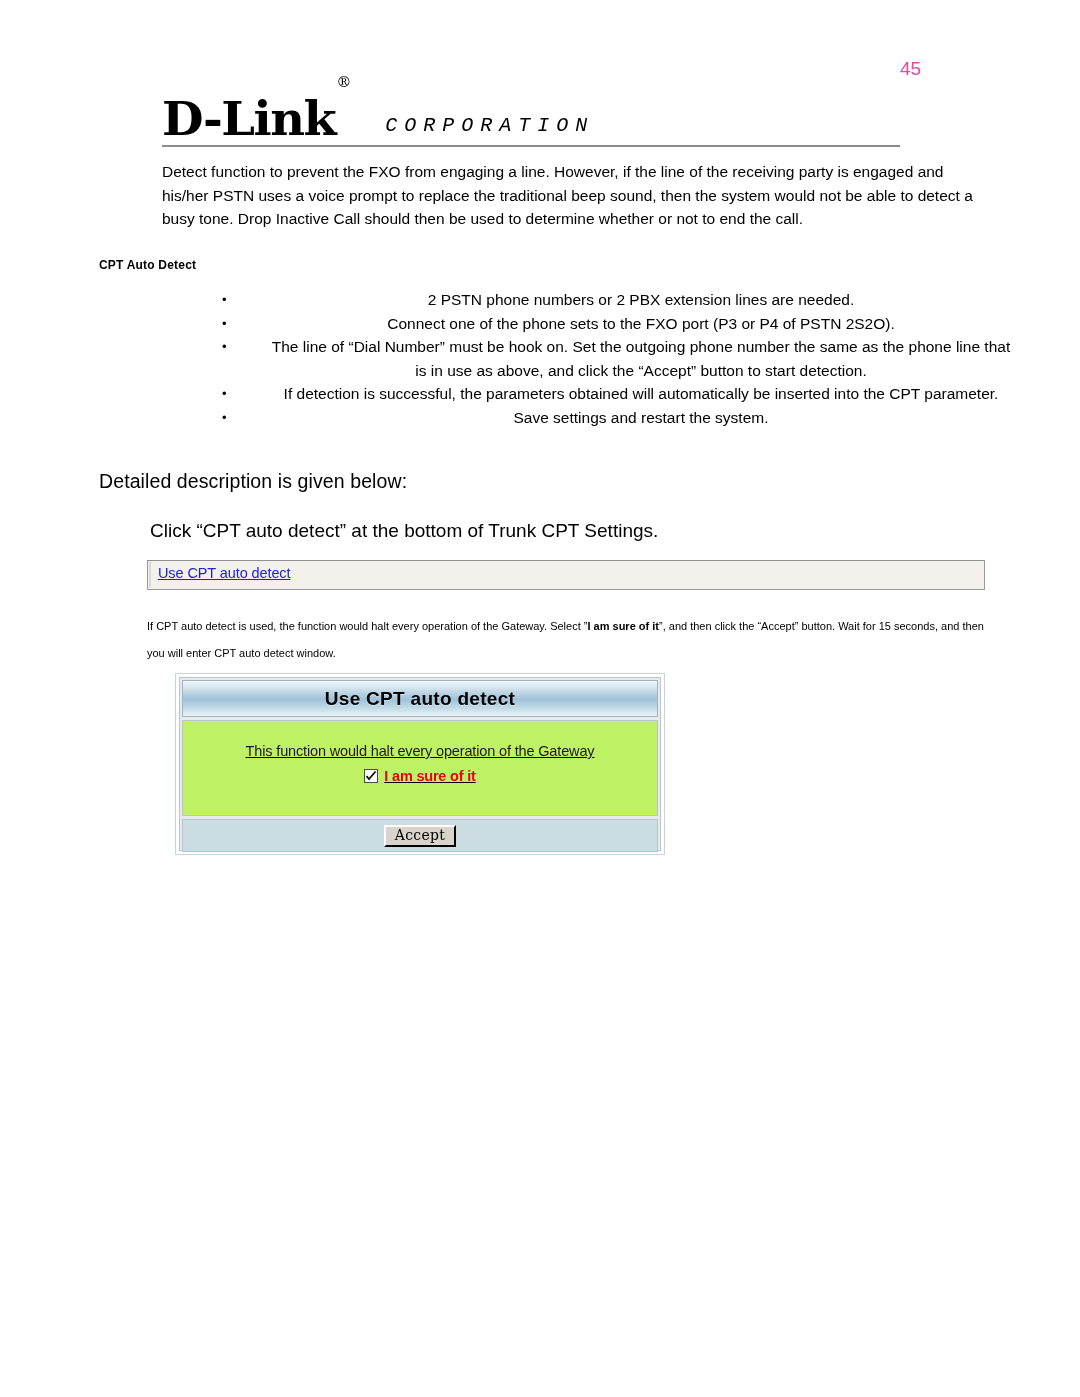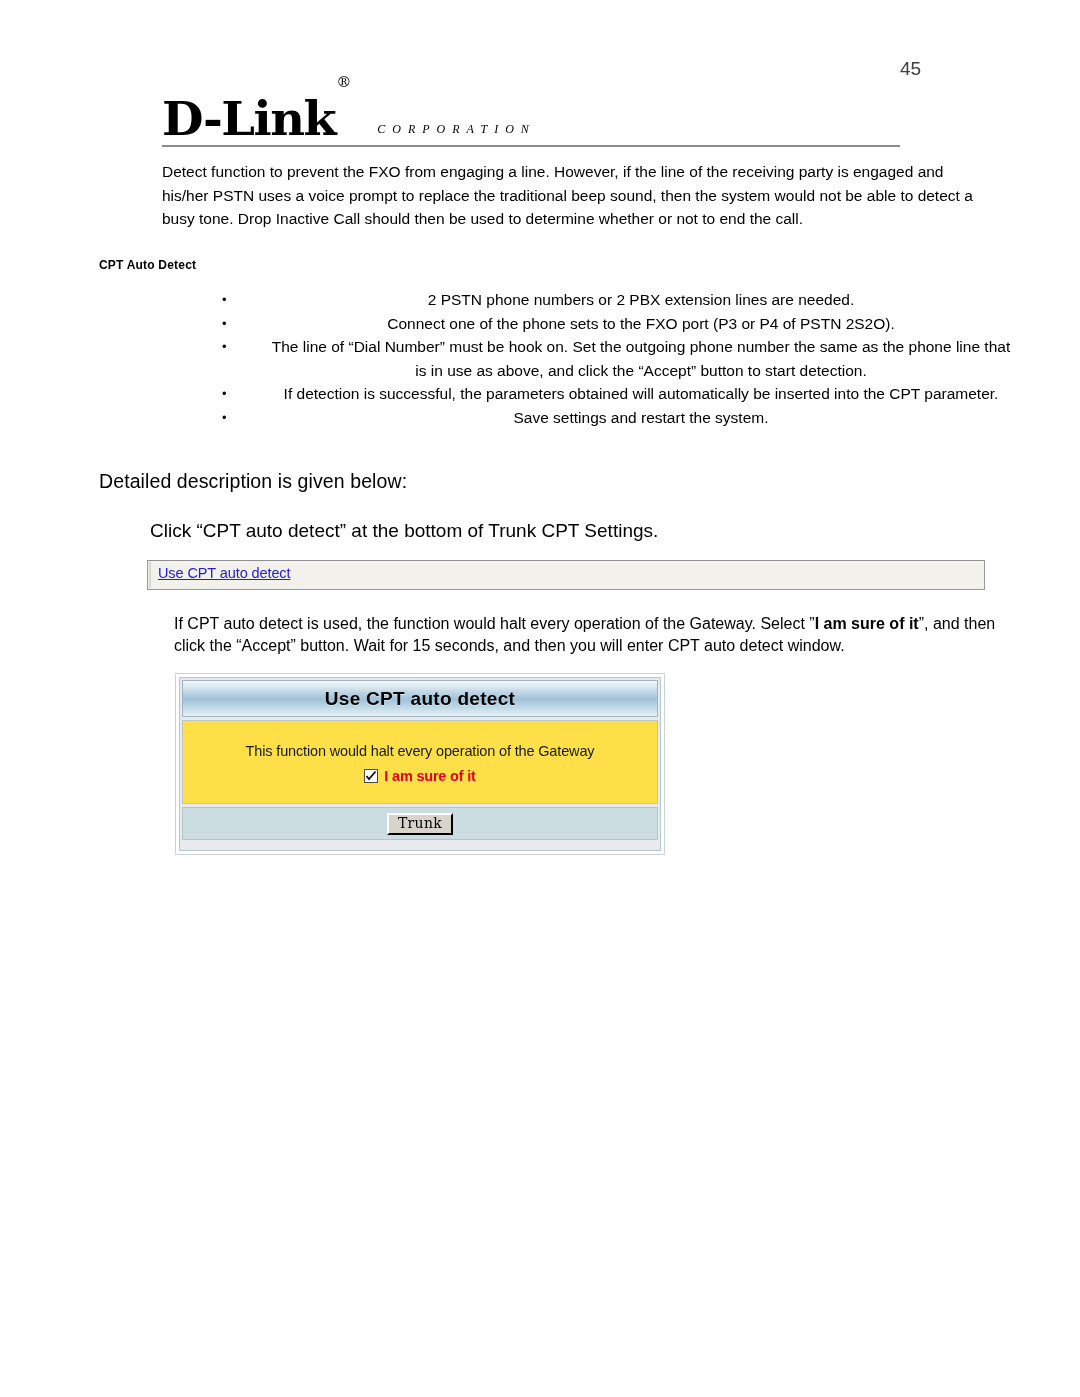--- a/index.html
+++ b/index.html
@@ -23,21 +23,21 @@
     overflow: hidden;
   }
 
   
   .page-number {
     position: absolute;
     top: 58px;
     left: 900px;
     width: 60px;
     font-size: 19px;
-    color: #404040;
+    color: #ec4899;
     text-align: left;
   }
 
   
   .header {
     position: absolute;
     top: 93px;
     left: 162px;
     width: 740px;
     height: 62px;
@@ -63,26 +63,26 @@
     font-family: "DejaVu Serif", serif;
     font-size: 15px;
     line-height: 15px;
     vertical-align: top;
     position: relative;
     top: -20px;
     left: 1px;
     font-weight: normal;
   }
   .logo-corp {
-    font-family: Liberation Serif, serif;
+    font-family: Liberation Mono, monospace;
     font-style: italic;
-    font-size: 12px;
+    font-size: 20px;
     letter-spacing: 7px;
     color: #000000;
-    margin-left: 32px;
+    margin-left: 40px;
     position: relative;
     top: -6px;
     white-space: nowrap;
   }
   .header-rule {
     position: absolute;
     top: 52px;
     left: 0px;
     width: 738px;
     height: 2px;
@@ -181,23 +181,22 @@
     text-decoration: underline;
     font-family: "Liberation Sans", sans-serif;
     letter-spacing: -0.1px;
   }
 
   .para2 {
     position: absolute;
     top: 613px;
     left: 147px;
     width: 852px;
-    font-size: 16px;
-    line-height: 22px;
-    margin-left: 27px;
+    font-size: 11px;
+    line-height: 27px;
   }
   .para2 b { font-weight: bold; }
 
   
   .dialog-wrap {
     position: absolute;
     top: 673px;
     left: 175px;
     width: 490px;
     height: 182px;
@@ -233,25 +232,26 @@
   .dialog-title-text {
     font-size: 19px;
     font-weight: bold;
     color: #000000;
     letter-spacing: 0.3px;
     text-shadow: 0 1px 0 rgba(255,255,255,0.45);
   }
   .dialog-body {
     position: relative;
     margin: 3px 2px 0 2px;
-    height: 84px;
-    background: #fde047;
+    height: 96px;
+    background: #bef264;
     border: 1px solid #b9c5cb;
     box-sizing: border-box;
     text-align: center;
+    text-decoration: underline;
   }
   .dialog-msg {
     margin-top: 22px;
     font-size: 14.5px;
     color: #1a1a1a;
     letter-spacing: -0.15px;
   }
   .confirm-row {
     margin-top: 9px;
     display: flex;
@@ -371,19 +371,19 @@
           <span class="checkbox">
             <svg width="12" height="12" viewBox="0 0 12 12">
               <path d="M1.5 6 L4 9 L10.5 1.5" stroke="#111111" stroke-width="1.8" fill="none"></path>
             </svg>
           </span>
           <span class="confirm-label">I am sure of it</span>
         </div>
       </div>
 
       <div class="dialog-footer">
-        <button class="accept-btn">Trunk</button>
+        <button class="accept-btn">Accept</button>
       </div>
 
     </div>
   </div>
 
 </div>
 
 </body></html>

